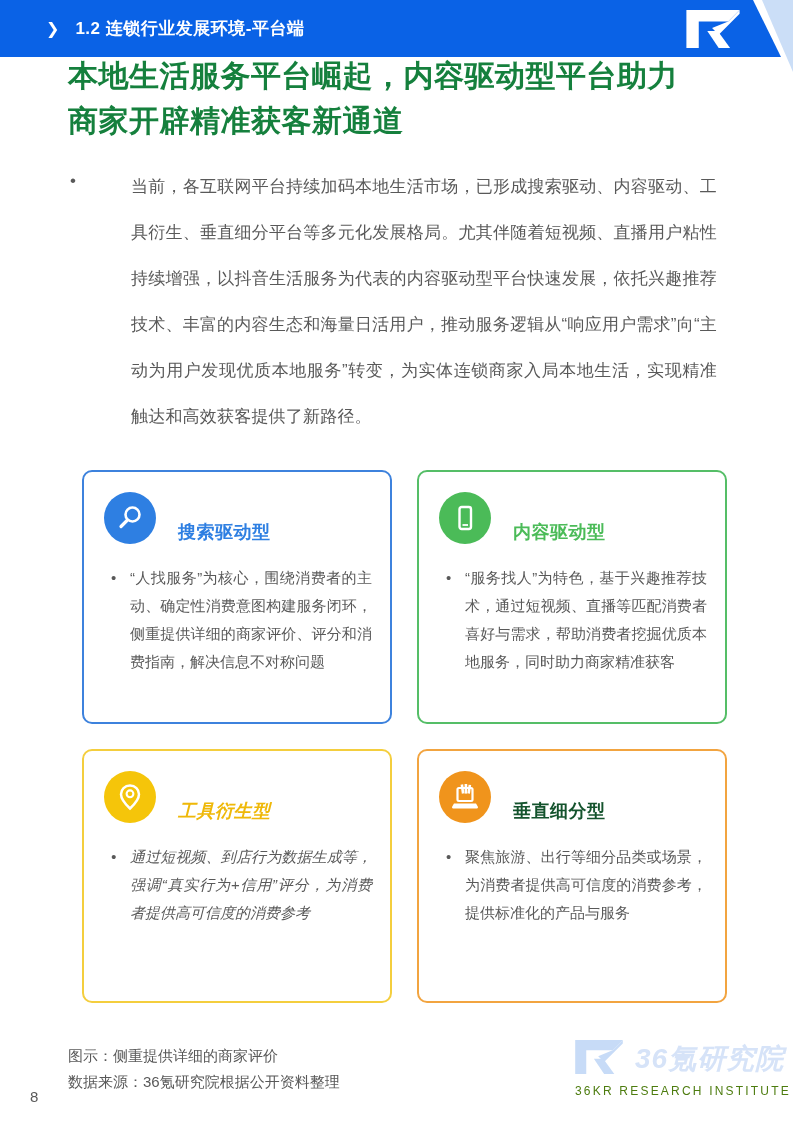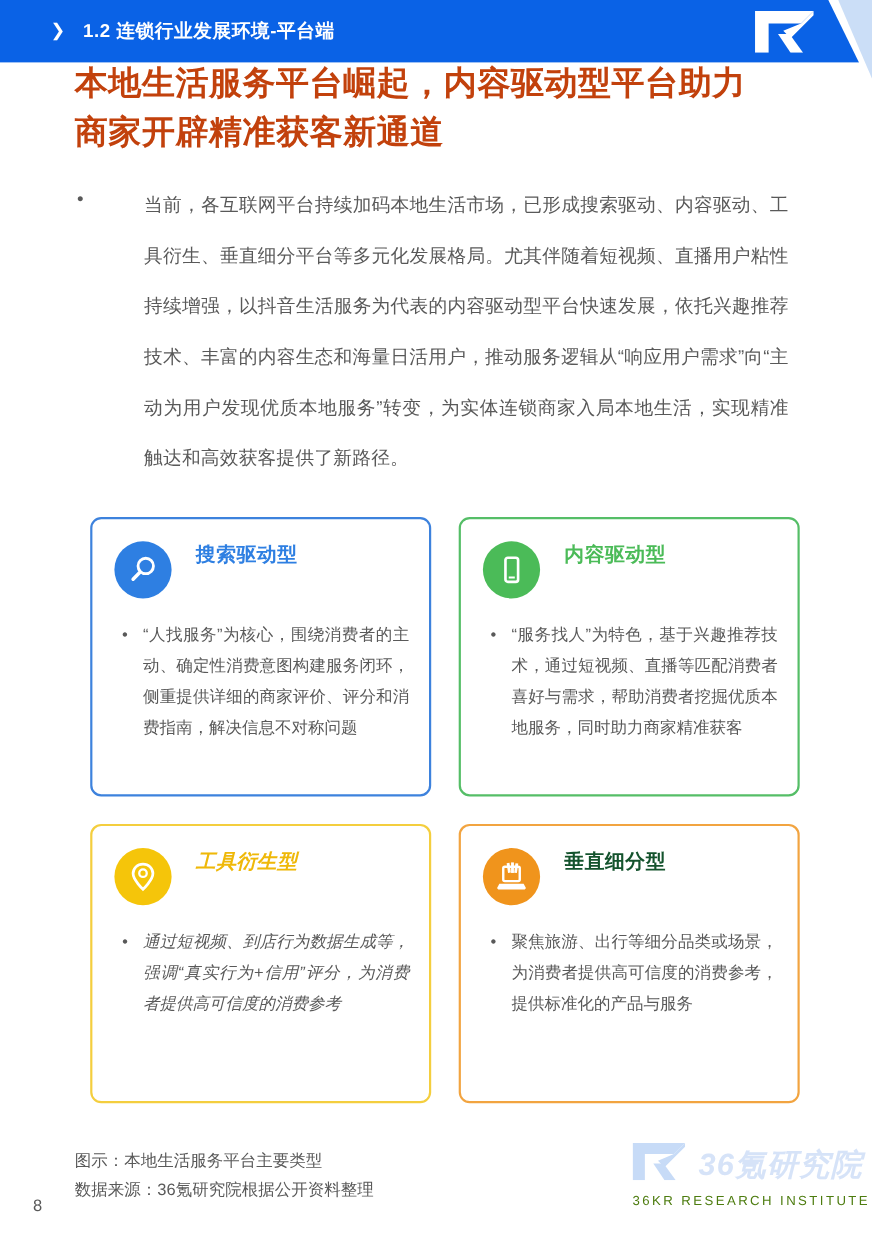--- a/index.html
+++ b/index.html
@@ -18,41 +18,41 @@
     clip-path:polygon(27px 0,58px 0,58px 72px);
   }
   .breadcrumb-row{
     position:absolute;top:0;left:0;height:57px;display:flex;align-items:center;
   }
   .chevron{color:#ffffff;font-size:16px;font-weight:bold;margin-left:46px;line-height:1;}
   .breadcrumb-text{color:#ffffff;font-size:17px;font-weight:bold;margin-left:16px;letter-spacing:.5px;}
   .header-logo{position:absolute;top:10px;left:686px;}
   
   .page-title{
-    margin:53px 66px 0 68px;color:#c2410c;font-weight:bold;
+    margin:53px 66px 0 68px;color:#15803d;font-weight:bold;
     font-size:30px;line-height:45px;letter-spacing:.5px;
   }
   
   .intro{display:flex;margin:21px 76px 0 70px;}
   .intro-bullet{width:30px;color:#595959;font-size:17px;line-height:34px;flex:none;}
   .intro-text{
     flex:1;color:#595959;font-size:17px;line-height:46px;text-align:justify;
     letter-spacing:.2px;
     margin-left:31px;
   }
   
   .cards-grid{
     margin:30px 66px 0 82px;display:grid;grid-template-columns:1fr 1fr;
     column-gap:25px;row-gap:25px;
   }
   .card{
     border:2px solid;border-radius:10px;min-height:254px;background:#fff;
     padding:20px 18px 14px 20px;box-sizing:border-box;
   }
-  .card-head{display:flex;align-items:flex-start;}
+  .card-head{display:flex;align-items:flex-end;}
   .icon-circle{
     width:52px;height:52px;border-radius:50%;flex:none;
     display:flex;align-items:center;justify-content:center;
   }
   .card-title{font-size:18px;font-weight:bold;margin-left:22px;letter-spacing:.5px;}
   .card-body{
     position:relative;margin-top:20px;padding-left:26px;color:#595959;
     font-size:15px;line-height:28px;text-align:justify;
   }
   .card-body::before{content:"•";position:absolute;left:7px;top:0;color:#595959;}
@@ -162,21 +162,21 @@
           </svg>
         </div>
         <div class="card-title">垂直细分型</div>
       </div>
       <div class="card-body">聚焦旅游、出行等细分品类或场景，为消费者提供高可信度的消费参考，提供标准化的产品与服务</div>
     </div>
 
   </div>
 
   <div class="figure-notes">
-    <div>图示：本地生活服务平台主要类型</div>
+    <div>图示：侧重提供详细的商家评价</div>
     <div>数据来源：36氪研究院根据公开资料整理</div>
   </div>
 
   <div class="page-number">8</div>
 
   <div class="watermark">
     <div class="wm-row">
       <span>
         <svg width="48" height="34" viewBox="0 0 56 40">
           <polygon fill="#C7DBF7" points="0,0 56,0 44,12 13,12 13,40 0,40"></polygon>

